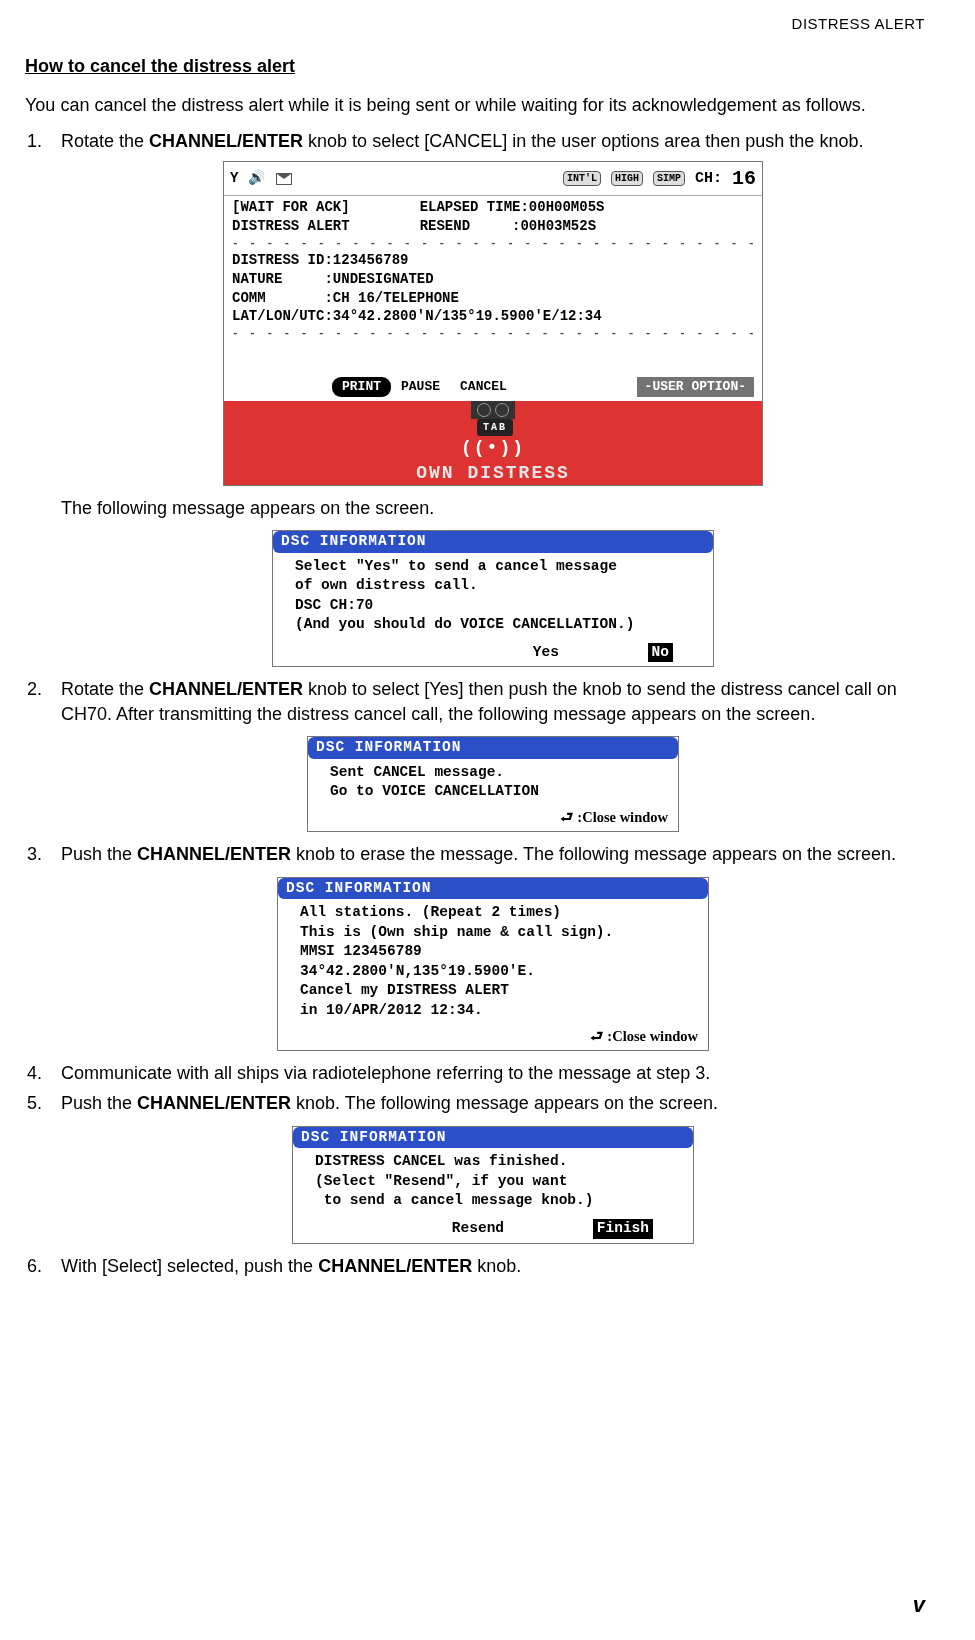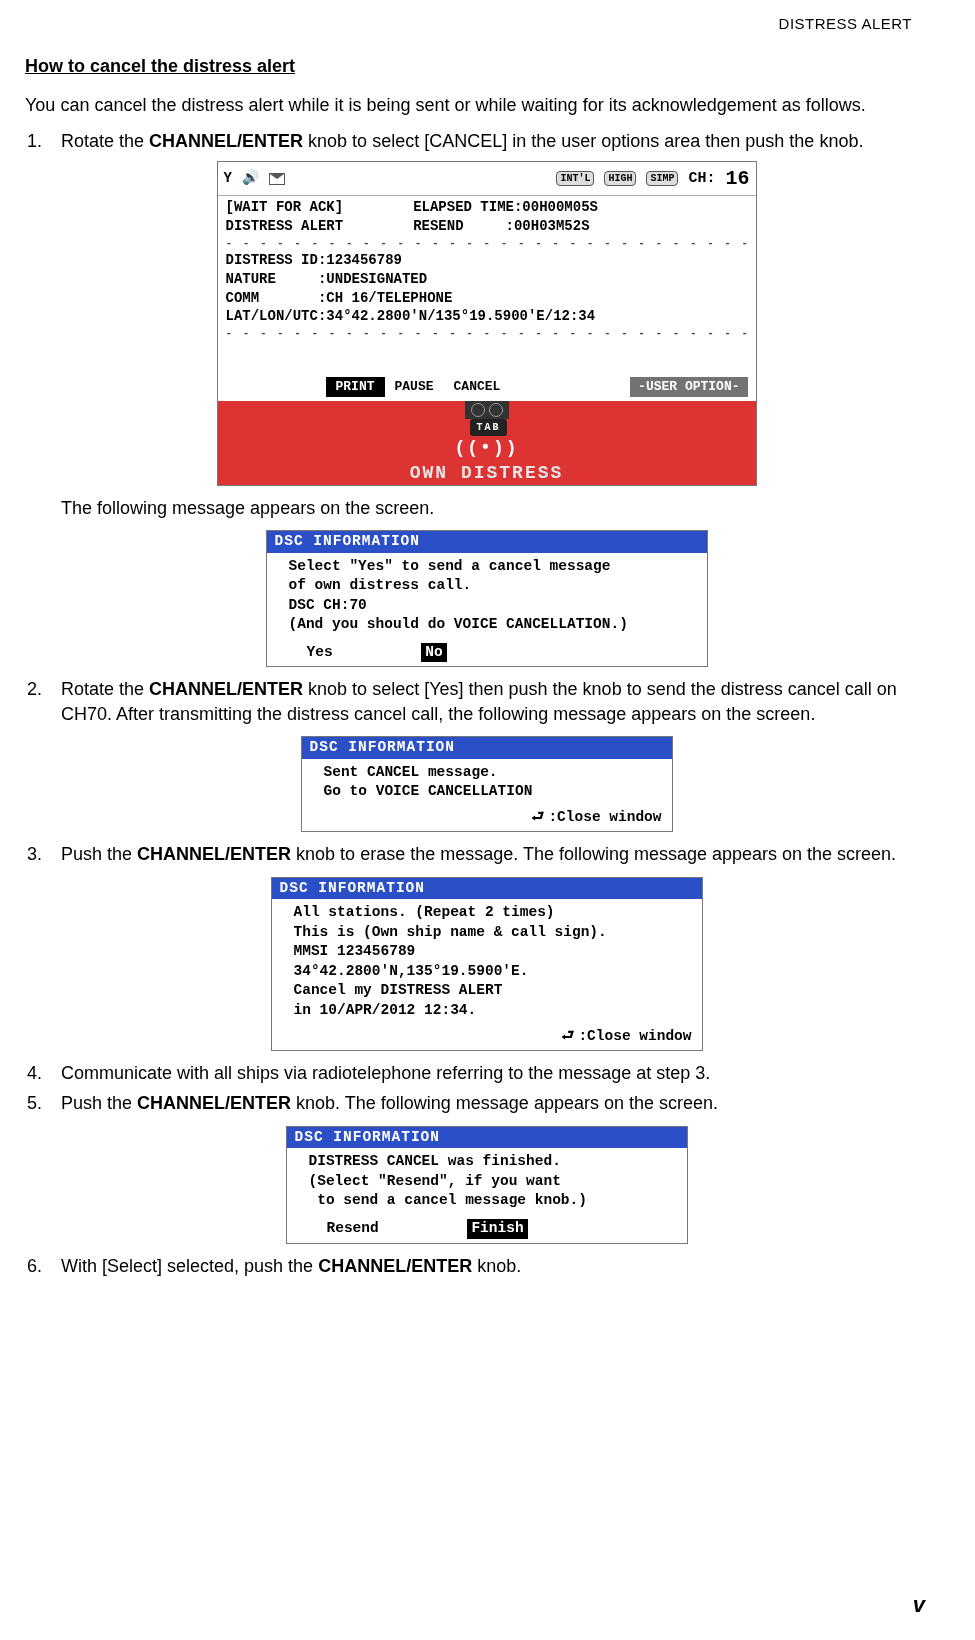--- a/index.html
+++ b/index.html
@@ -8,21 +8,21 @@
     font-family: Arial, Helvetica, sans-serif;
     background: #fff;
     color: #000;
     font-size: 18px;
     line-height: 1.35;
   }
   .page {
     width: 975px;
     min-height: 1640px;
     box-sizing: border-box;
-    padding: 14px 63px 30px 25px;
+    padding: 14px 50px 30px 25px;
     position: relative;
   }
   .header-right {
     text-align: right;
     font-size: 15px;
     letter-spacing: .5px;
     margin-bottom: 20px;
   }
   .section-title {
     font-weight: bold;
@@ -80,21 +80,21 @@
   }
   .dev .line { white-space: pre; }
   .dashed { letter-spacing:2px; font-size:11px; color:#444; overflow:hidden; white-space:nowrap; }
   .dev .opt-bar {
     display:flex;
     align-items:stretch;
     font-size:13px;
     margin-top:36px;
   }
   .dev .opt-bar .spacer{flex:0 0 100px;}
-  .dev .opt-bar .item{padding:1px 10px;}
+  .dev .opt-bar .item{padding:1px 10px;border-radius:9px;}
   .dev .opt-bar .inv{background:#000;color:#fff;}
   .dev .opt-bar .user{background:#737373;color:#fff;padding:1px 8px;margin-left:auto;}
   .dev .owndis {
     display:flex;
     align-items:center;
     background:#d33;
     color:#000;
     font-size:18px;
     letter-spacing:2px;
     flex-direction:column;
@@ -118,27 +118,28 @@
     background:#fff;
     font-family: "Courier New", monospace;
     font-weight:bold;
     font-size:14.5px;
   }
   .dsc .hdr{
     background:#2a4fc6;
     color:#fff;
     padding:1px 8px;
     letter-spacing:1px;
+    border-radius:6px;
   }
   .dsc .body{ padding:4px 14px 6px 22px; }
   .dsc .body div{ white-space:pre; }
-  .dsc .choices{ text-align:left; padding:2px 0 4px; }
+  .dsc .choices{ text-align:right; padding:2px 0 4px; }
   .dsc .choices .opt{ display:inline-block; margin:0 40px; }
   .dsc .choices .sel{ background:#000; color:#fff; padding:0 4px; }
-  .dsc .close{ text-align:right; padding:0 10px 4px 0; }
+  .dsc .close{ text-align:right; padding:0 10px 4px 0;font-family:Liberation Serif, serif; }
   .w-440{width:440px;}
   .w-370{width:370px;}
   .w-430{width:430px;}
   .w-400{width:400px;}
   .page-num{
     position:absolute;
     right:50px;
     bottom:20px;
     font-weight:bold;
     font-size:22px;

